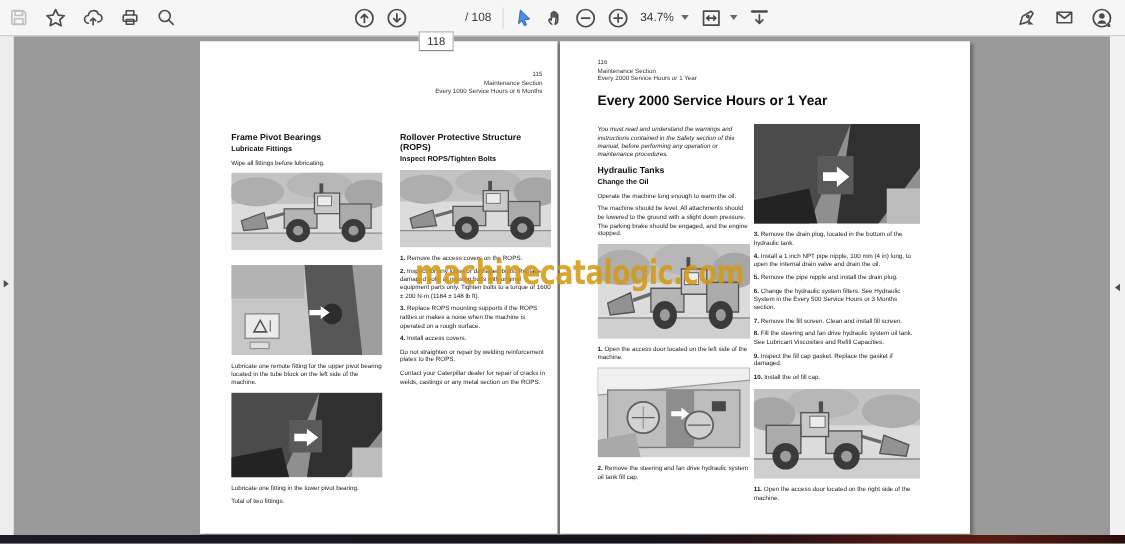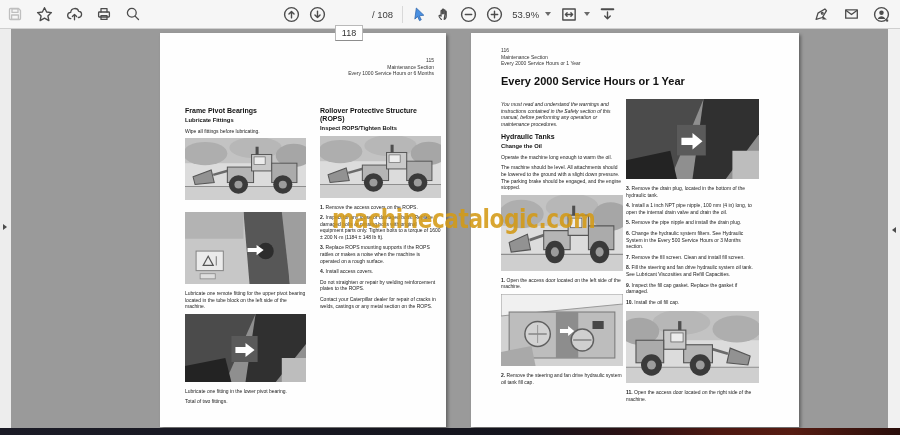--- a/index.html
+++ b/index.html
@@ -35,21 +35,21 @@
          border-right:4px solid #4c4c4c;border-top:3.5px solid transparent;border-bottom:3.5px solid transparent;}
 
   
   .bottombar{position:absolute;left:0;top:428px;width:900px;height:7px;z-index:15;
     background:linear-gradient(90deg,#1b1b26 0%,#16161f 45%,#14141d 58%,#2c1114 70%,#4e1811 80%,#571c12 88%,#2a0e0b 100%);}
 
   
   .page{position:absolute;top:33px;height:394px;background:#fefefe;
         box-shadow:2px 2px 3px rgba(0,0,0,.35);color:#222;}
   .page-left{left:160px;width:286px;}
-  .page-right{left:471px;width:328px;}
+  .page-right{left:448px;width:328px;}
 
   .hdr{position:absolute;font-size:5px;line-height:6.5px;color:#333;}
   .hdr-r{right:12px;top:24px;text-align:right;}
   .hdr-l{left:30px;top:14px;text-align:left;}
   .hdr span{display:block;}
 
   .col{position:absolute;}
   .lcol1{left:25px;top:74px;width:121px;}
   .lcol2{left:160px;top:74px;width:121px;}
   .rcol1{left:30px;top:68px;width:122px;}
@@ -203,21 +203,21 @@
           <circle cx="8" cy="8" r="6.5"></circle>
             <path d="M5 8h6"></path>
         </svg>
       </span>
       <span class="tbtn">
         <svg width="17" height="17" viewBox="0 0 16 16" class="ic">
           <circle cx="8" cy="8" r="6.5"></circle>
             <path d="M5 8h6M8 5v6"></path>
         </svg>
       </span>
-      <span class="tbtext">53.9%</span>
+      <span class="tbtext">34.7%</span>
       <span class="caret"></span>
       <span class="tbtn">
         <svg width="18" height="17" viewBox="0 0 16 16" class="ic">
           <rect x="2.2" y="2.8" width="11.6" height="10.4"></rect>
           <path d="M4.6 8h6.8M6.2 6.4L4.6 8l1.6 1.6M9.8 6.4L11.4 8l-1.6 1.6"></path>
         </svg>
       </span>
       <span class="caret"></span>
       <span class="tbtn">
         <svg width="17" height="17" viewBox="0 0 16 16" class="ic">

